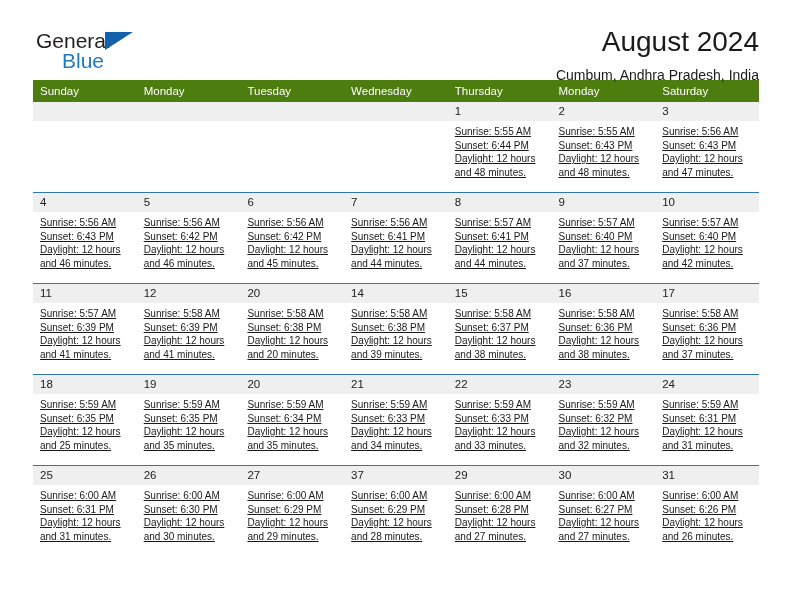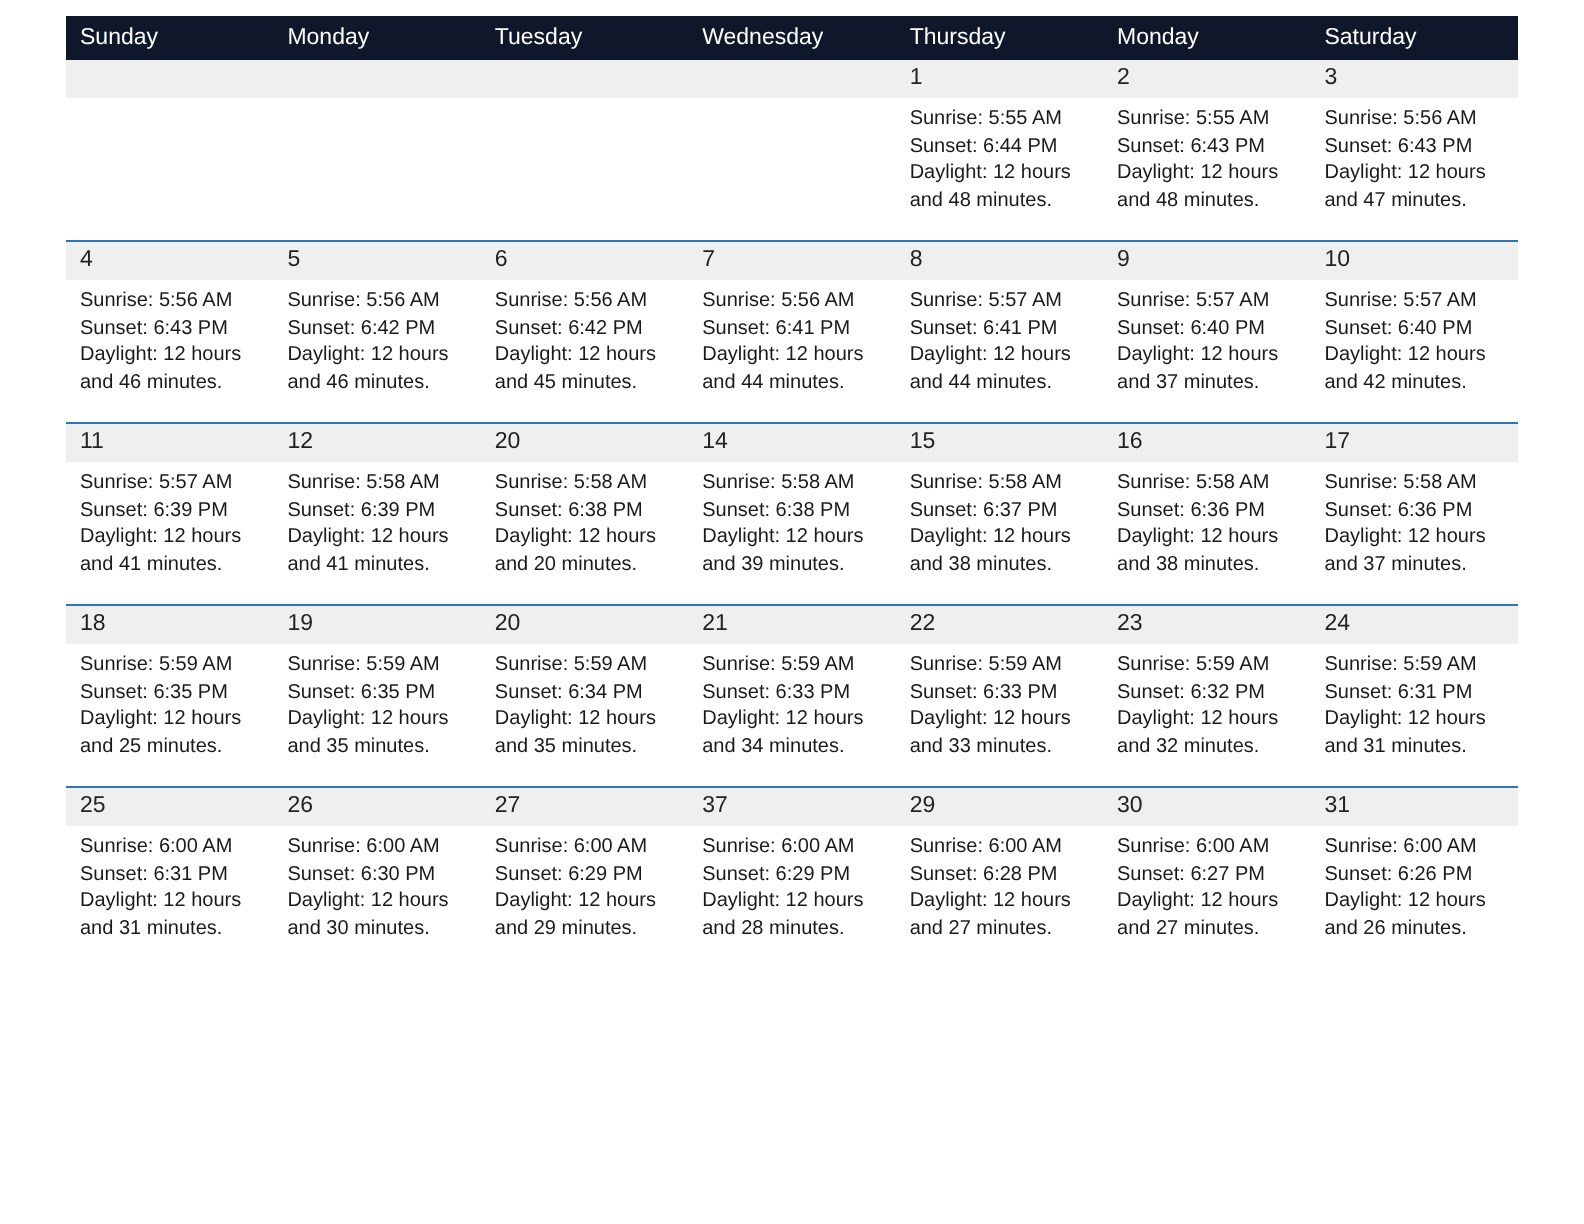--- a/index.html
+++ b/index.html
@@ -83,21 +83,21 @@
   }
 
   
   .calendar {
     width: 726px;
     border-collapse: collapse;
     table-layout: fixed;
     margin-top: 8px;
   }
   .calendar th {
-    background: #0f172a;
+    background: #4d7c0f;
     color: #ffffff;
     font-size: 11.5px;
     font-weight: normal;
     text-align: left;
     padding: 5px 0 5px 7px;
     height: 20px;
     box-sizing: border-box;
     border: none;
     margin-top: 24px;
   }
@@ -122,30 +122,45 @@
     line-height: 11px;
   }
   td.empty .daynum {
     background: #efefef;
   }
   .info {
     padding: 4px 6px 0 7px;
     font-size: 10px;
     line-height: 13.5px;
     color: #1a1a1a;
+    text-decoration: underline;
   }
   .info div {
     white-space: nowrap;
   }
 </style>
 </head>
 <body>
 
 <div class="page">
 
+  <div class="header">
+
+    <div class="logo">
+      <span class="logo-general">General</span>
+      <span class="logo-triangle"></span>
+      <span class="logo-blue">Blue</span>
+    </div>
+
+    <div class="title-block">
+      <div class="title">August 2024</div>
+      <div class="subtitle">Cumbum, Andhra Pradesh, India</div>
+    </div>
+
+  </div>
 
   <table class="calendar">
     <thead>
       <tr>
         <th>Sunday</th>
         <th>Monday</th>
         <th>Tuesday</th>
         <th>Wednesday</th>
         <th>Thursday</th>
         <th>Monday</th>

